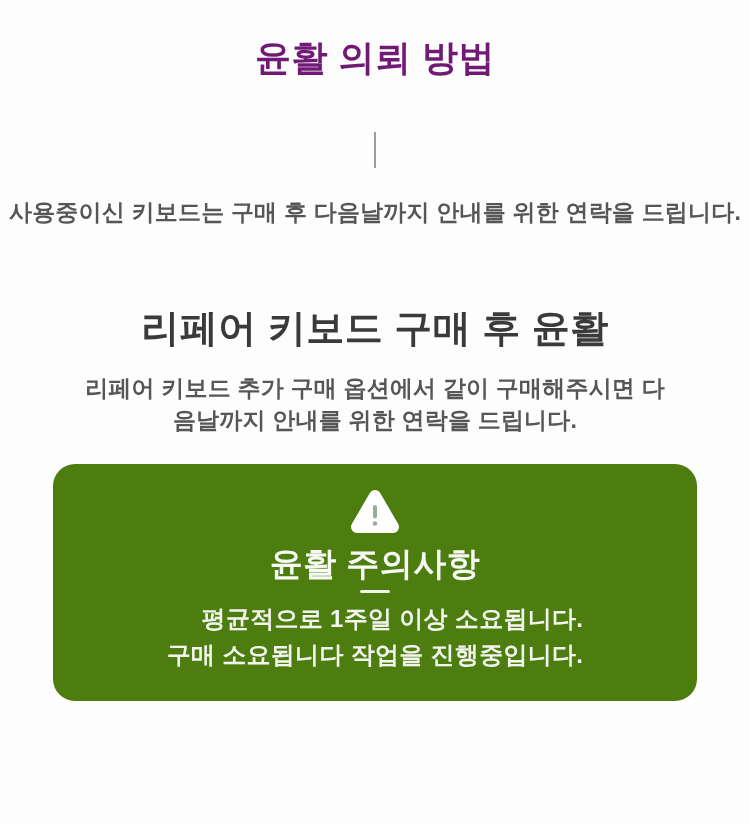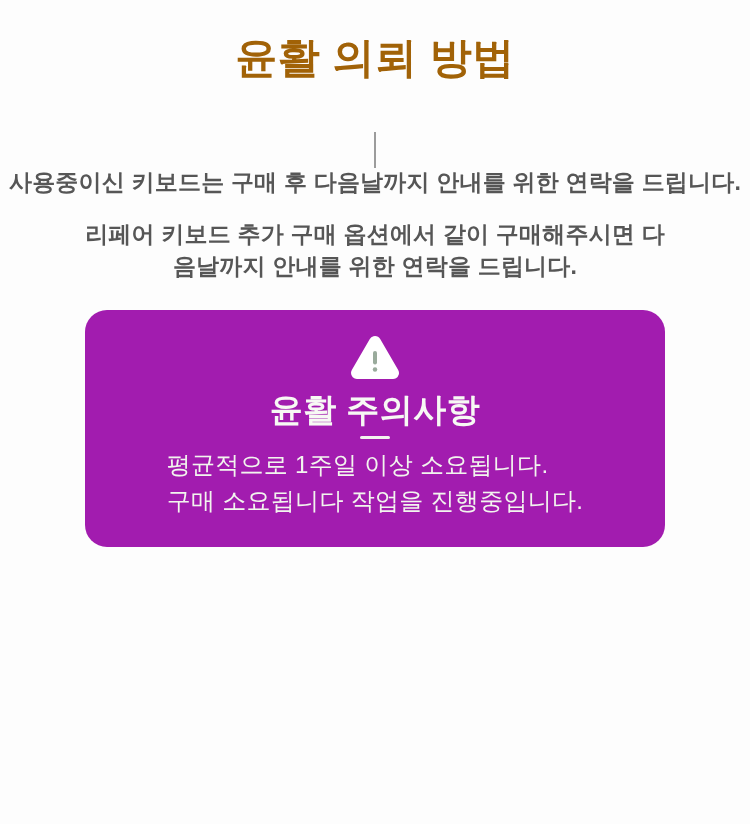--- a/index.html
+++ b/index.html
@@ -15,24 +15,24 @@
   }
   .page {
     width: 750px;
     height: 824px;
     display: flex;
     flex-direction: column;
     align-items: center;
   }
   .main-title {
     margin-top: 40px;
-    font-size: 42px;
+    font-size: 36px;
     line-height: 36px;
     font-weight: 700;
-    color: #a16207;
+    color: #701a75;
     letter-spacing: 0.5px;
     text-align: center;
   }
   .v-divider {
     width: 2px;
     height: 36px;
     background: #9c9c9c;
     margin-top: 56px;
   }
   .section-heading {
@@ -44,37 +44,38 @@
     text-align: center;
   }
   .section-heading.first {
     margin-top: 28px;
   }
   .section-heading.second {
     margin-top: 80px;
     font-size: 38px;
   }
   .section-body {
+    margin-top: 30px;
     font-size: 23px;
     line-height: 28px;
     font-weight: 700;
     color: #565656;
     text-align: center;
     letter-spacing: 0.2px;
   }
   .section-body.wraps {
     margin-top: 22px;
     max-width: 600px;
     line-height: 32px;
   }
   .notice-box {
     margin-top: 28px;
-    width: 580px;
+    width: 644px;
     box-sizing: border-box;
-    background: #a21caf;
+    background: #4d7c0f;
     border-radius: 22px;
     padding: 22px 20px 28px 20px;
     display: flex;
     flex-direction: column;
     align-items: center;
   }
   .warning-icon {
     width: 50px;
     height: 50px;
     display: block;
@@ -91,41 +92,42 @@
   .notice-underline {
     margin-top: 6px;
     width: 30px;
     height: 3px;
     background: #f2f5ee;
     border-radius: 2px;
   }
   .notice-line {
     font-size: 24px;
     line-height: 36px;
-    font-weight: 400;
+    font-weight: 700;
     color: #f2f5ee;
-    text-align: left;
+    text-align: right;
     letter-spacing: 0.3px;
   }
   .notice-lines {
     margin-top: 8px;
   }
 </style>
 </head>
 <body>
 
 <div class="page">
 
   <div class="main-title">윤활 의뢰 방법</div>
 
   <div class="v-divider"></div>
 
 
   <div class="section-body">사용중이신 키보드는 구매 후 다음날까지 안내를 위한 연락을 드립니다.</div>
 
+  <div class="section-heading second">리페어 키보드 구매 후 윤활</div>
 
   <div class="section-body wraps">리페어 키보드 추가 구매 옵션에서 같이 구매해주시면 다음날까지 안내를 위한 연락을 드립니다.</div>
 
   <div class="notice-box">
     <span>
       <svg class="warning-icon" viewBox="0 0 100 100" aria-hidden="true">
         <path d="M50 20 L86 82 L14 82 Z" fill="#ffffff" stroke="#ffffff" stroke-width="24" stroke-linejoin="round"></path>
         <rect x="46" y="38" width="8" height="27" rx="4" fill="#9aab9c"></rect>
         <circle cx="50" cy="75" r="4.5" fill="#9aab9c"></circle>
       </svg>

